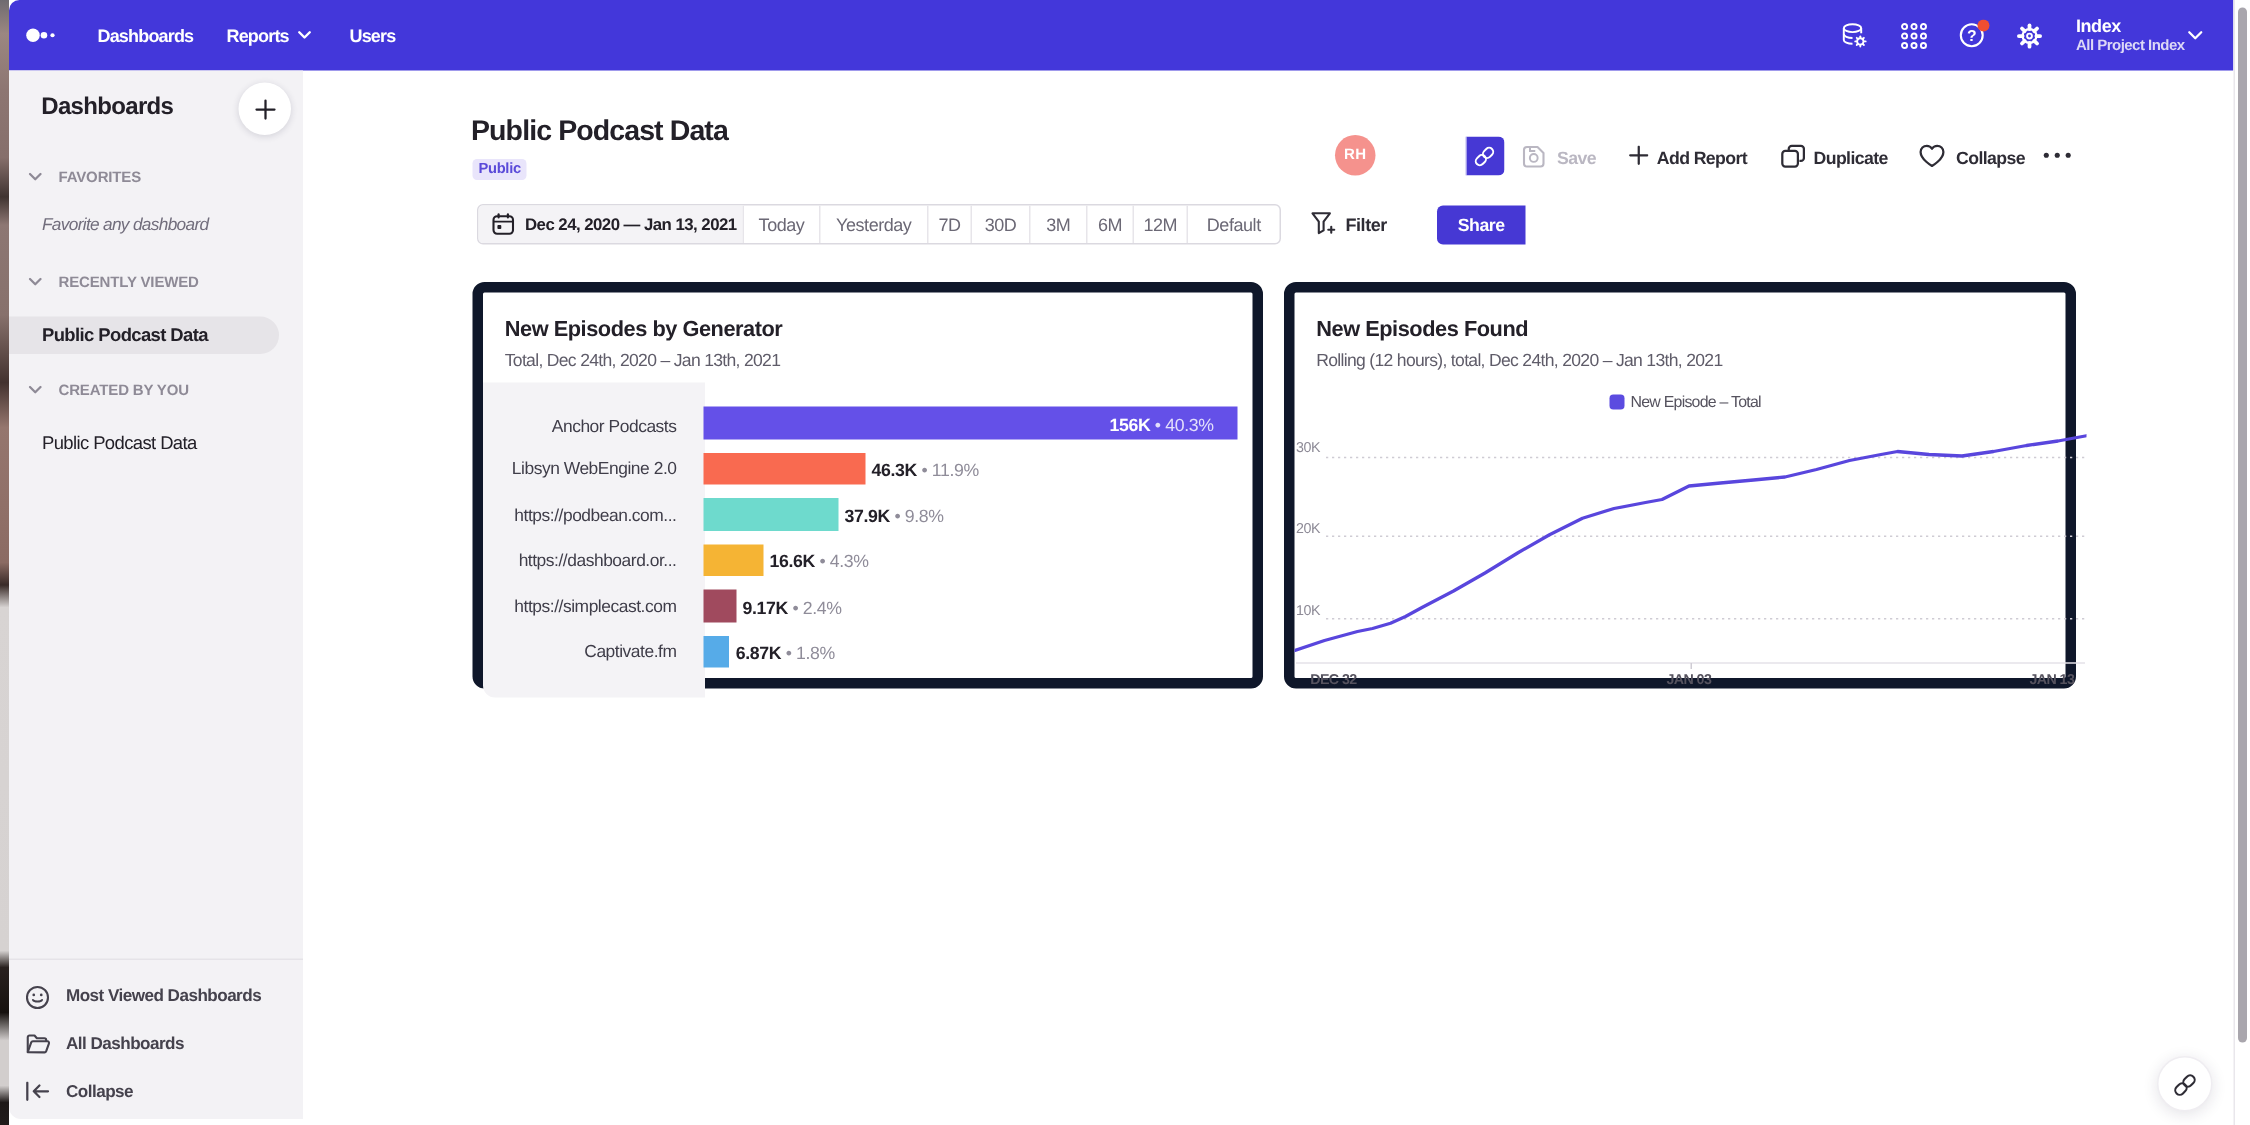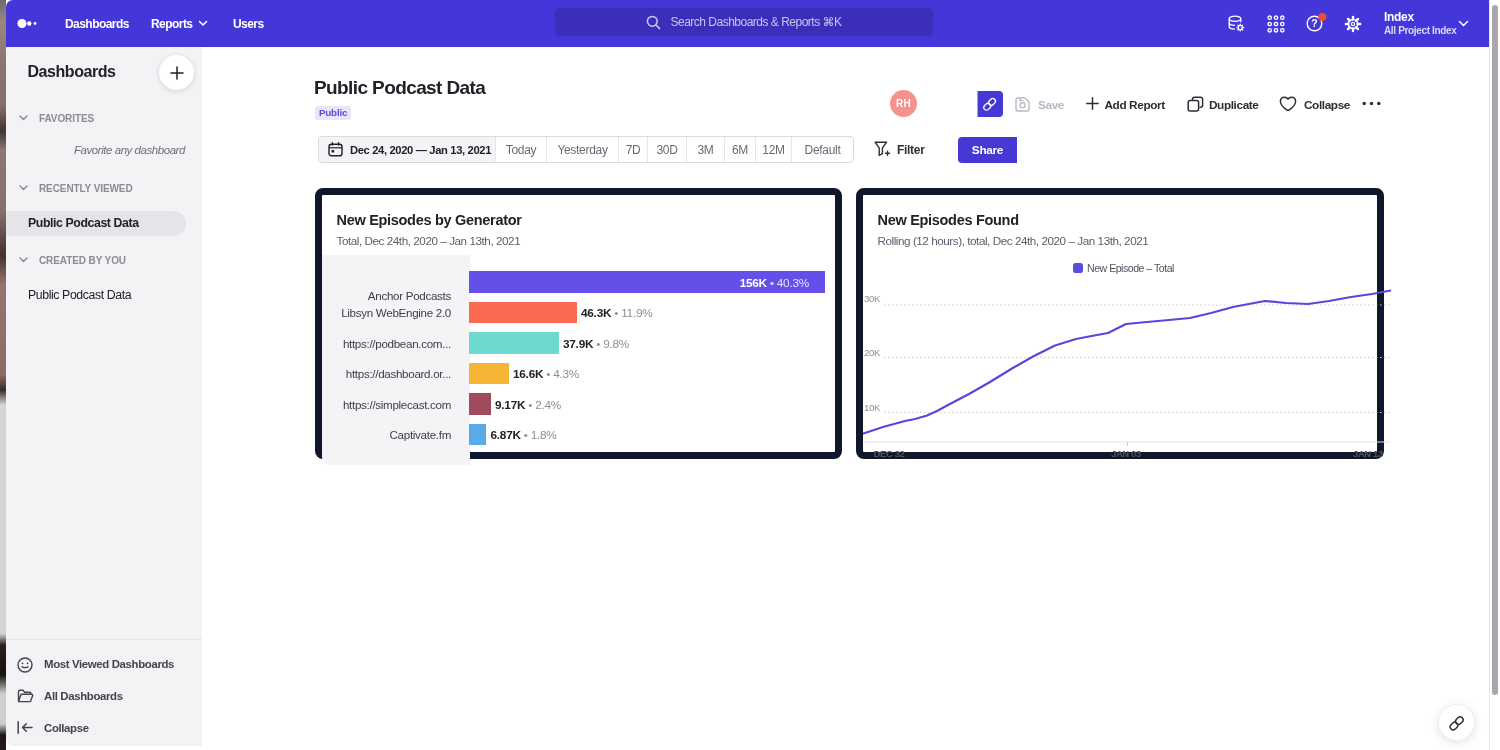--- a/index.html
+++ b/index.html
@@ -26,21 +26,21 @@
   
   #scrolltrack { left:1489px; top:0; width:11px; height:750px; background:#fff; border-left:1px solid #e9e7ec; }
   #scrollthumb { left:1492px; top:5px; width:6px; height:690px; background:#a9a6ad; border-radius:3px; }
   
   #sidebar { left:6px; top:47px; width:196px; height:699px; background:#f3f2f5; border-bottom-left-radius:8px; }
   #sb-title { position:absolute; left:21.5px; top:16px; font-size:16px; font-weight:700; color:#232028; letter-spacing:-0.45px; }
   #sb-plus { position:absolute; left:153px; top:8px; width:35px; height:35px; border-radius:50%;
     background:#fff; box-shadow:0 1px 5px rgba(40,35,70,.16); display:flex; align-items:center; justify-content:center; }
   .sb-sec { position:absolute; left:33px; font-size:10px; font-weight:700; letter-spacing:-0.1px; color:#8e8a96; }
   .sb-chev { position:absolute; left:13px; }
-  #sb-fav { position:absolute; left:22px; top:97px; font-size:11.5px; font-style:italic; color:#716d7c; letter-spacing:-0.45px;margin-left:46px; }
+  #sb-fav { position:absolute; left:22px; top:97px; font-size:11.5px; font-style:italic; color:#716d7c; letter-spacing:-0.45px; }
   #sb-pill { position:absolute; left:0; top:164px; width:180px; height:25px; background:#e6e4e8;
     border-radius:0 13px 13px 0; }
   .sb-item { position:absolute; left:22px; font-size:12.3px; color:#232028; letter-spacing:-0.4px; }
   
   #sb-sep { position:absolute; left:0; top:592px; width:196px; height:1px; background:#e5e3e8; }
   .sb-bot { position:absolute; left:38px; font-size:11.4px; font-weight:700; color:#45424d; letter-spacing:-0.35px; }
   .sb-boticon { position:absolute; left:11px; }
   
   #h1 { left:314px; top:77px; font-size:19px; font-weight:700; color:#232028; letter-spacing:-0.6px; }
   #tag { left:315px; top:105.5px; background:#e9e5fb; color:#5b4bd9; font-size:9.8px; font-weight:700; letter-spacing:-0.2px;
@@ -96,27 +96,20 @@
     <circle cx="18.3" cy="9.5" r="2.2" fill="#fff"></circle>
     <circle cx="24" cy="9.5" r="1.4" fill="#fff"></circle>
   </svg>
   <span class="navtxt" style="left:59px">Dashboards</span>
   <span class="navtxt" style="left:145px">Reports</span>
   <svg class="abs" style="left:191.5px;top:20px" width="10" height="7" viewBox="0 0 10 7">
       <path d="M1.5 1.5 L5 5 L8.5 1.5" stroke="#fff" stroke-width="1.6" fill="none" stroke-linecap="round" stroke-linejoin="round"></path>
     </svg>
   <span class="navtxt" style="left:227px">Users</span>
 
-  <div id="search">
-    <svg width="15" height="15" viewBox="0 0 15 15">
-        <circle cx="6.3" cy="6.3" r="4.9" stroke="#cfcaf3" stroke-width="1.5" fill="none"></circle>
-        <path d="M10 10 L13.6 13.6" stroke="#cfcaf3" stroke-width="1.5" stroke-linecap="round"></path>
-      </svg>
-    <span>Search Dashboards &amp; Reports ⌘K</span>
-  </div>
 
   <svg class="navicon" style="left:1220.5px" width="19" height="18" viewBox="0 0 19 18">
     <ellipse cx="8" cy="3.8" rx="5.8" ry="2.6" stroke="#fff" stroke-width="1.3" fill="none"></ellipse>
     <path d="M2.2 3.8 V11.6 C2.2 13 4.8 14.2 8 14.2" stroke="#fff" stroke-width="1.3" fill="none"></path>
     <path d="M13.8 3.8 V7.2" stroke="#fff" stroke-width="1.3" fill="none"></path>
     <path d="M2.2 7.7 C2.2 9.1 4.8 10.3 8 10.3" stroke="#fff" stroke-width="1.3" fill="none"></path>
     <circle cx="13.2" cy="12.6" r="2.1" stroke="#fff" stroke-width="1.2" fill="none"></circle>
     <g stroke="#fff" stroke-width="1.2" stroke-linecap="round">
       <path d="M13.2 9.2 v1.2"></path>
         <path d="M13.2 14.8 v1.2"></path>
@@ -288,21 +281,21 @@
 <svg class="abs" id="filtericon" width="17" height="16" viewBox="0 0 17 16">
   <path d="M1 1.2 H12.6 L8.4 6.8 V12.6 L5.2 14.4 V6.8 Z" stroke="#2e2c35" stroke-width="1.4" fill="none" stroke-linejoin="round"></path>
   <path d="M13.5 10.2 v4 M11.5 12.2 h4" stroke="#2e2c35" stroke-width="1.4" stroke-linecap="round"></path>
 </svg>
 <span id="filtertxt">Filter</span>
 
 <div class="card" id="card1">
   <div class="ctitle">New Episodes by Generator</div>
   <div class="csub">Total, Dec 24th, 2020 – Jan 13th, 2021</div>
   <div id="labelcol"></div>
-  <div class="blabel" style="top:94px">Anchor Podcasts</div>
+  <div class="blabel" style="top:83px">Anchor Podcasts</div>
   <div class="blabel" style="top:111px">Libsyn WebEngine 2.0</div>
   <div class="blabel" style="top:141.5px">https://podbean.com...</div>
   <div class="blabel" style="top:172px">https://dashboard.or...</div>
   <div class="blabel" style="top:202.5px">https://simplecast.com</div>
   <div class="blabel" style="top:233px">Captivate.fm</div>
 
   <div class="bar" style="top:76.2px;width:356px;background:#6450e8"></div>
   <div class="bar" style="top:106.7px;width:108px;background:#f96a50"></div>
   <div class="bar" style="top:137.2px;width:90px;background:#6edacd"></div>
   <div class="bar" style="top:167.7px;width:40px;background:#f5b434"></div>

